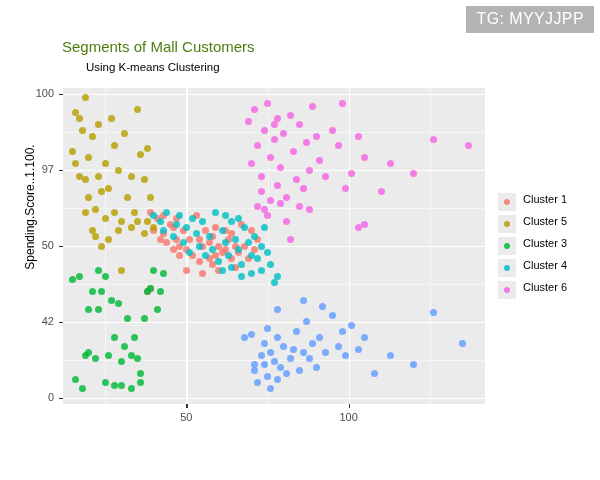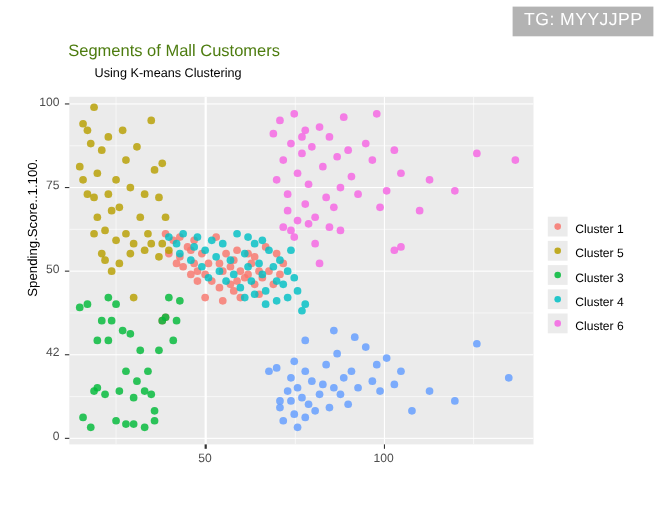--- a/index.html
+++ b/index.html
@@ -144,21 +144,21 @@
     transform: rotate(-90deg);
   }
   
   #legend {
     position: absolute;
     left: 498px;
     top: 193px;
   }
   .legend-row {
     display: flex;
-    align-items: flex-end;
+    align-items: flex-start;
     height: 22px;
   }
   .legend-key {
     width: 18px;
     height: 18px;
     background: #ebebeb;
     display: flex;
     align-items: center;
     justify-content: center;
     flex: 0 0 auto;
@@ -510,21 +510,21 @@
       </div>
     </div>
 
 
 <div class="ytick-label" style="right: 546px; top: 390.923px;">0</div>
     <div class="ytick-mark" style="left: 59px; top: 397.923px;"></div>
     <div class="ytick-label" style="right: 546px; top: 314.962px;">42</div>
     <div class="ytick-mark" style="left: 59px; top: 321.962px;"></div>
     <div class="ytick-label" style="right: 546px; top: 239px;">50</div>
     <div class="ytick-mark" style="left: 59px; top: 246px;"></div>
-    <div class="ytick-label" style="right: 546px; top: 163.038px;">75</div>
+    <div class="ytick-label" style="right: 546px; top: 163.038px;">97</div>
     <div class="ytick-mark" style="left: 59px; top: 170.038px;"></div>
     <div class="ytick-label" style="right: 546px; top: 87.0769px;">100</div>
     <div class="ytick-mark" style="left: 59px; top: 94.0769px;"></div>
     <div class="xtick-label" style="left: 186.354px; top: 411px;">50</div>
     <div class="xtick-mark" style="left: 186.354px; top: 404px;"></div>
     <div class="xtick-label" style="left: 348.662px; top: 411px;">100</div>
     <div class="xtick-mark" style="left: 348.662px; top: 404px;"></div>
   </div>
 
 </body></html>

